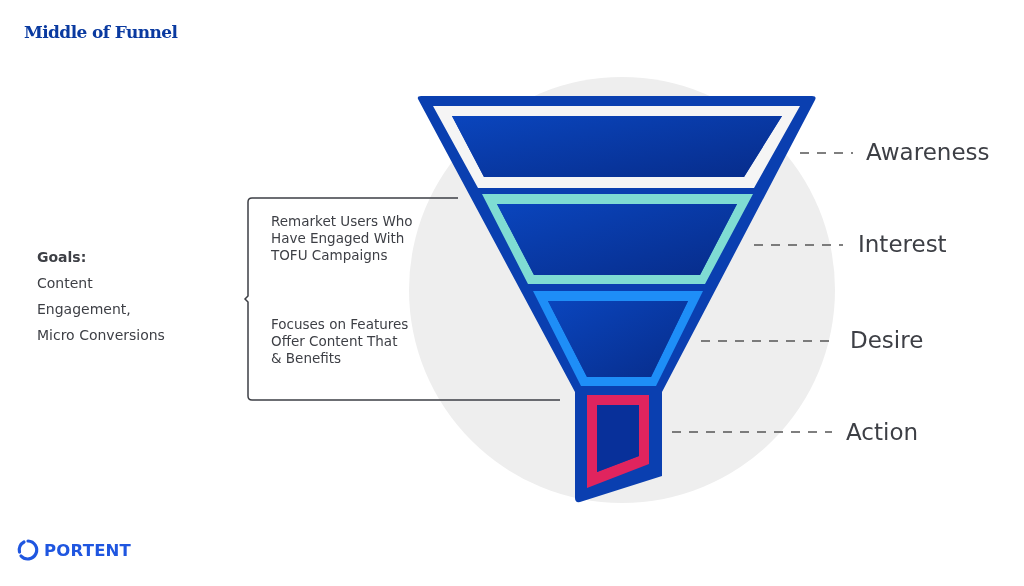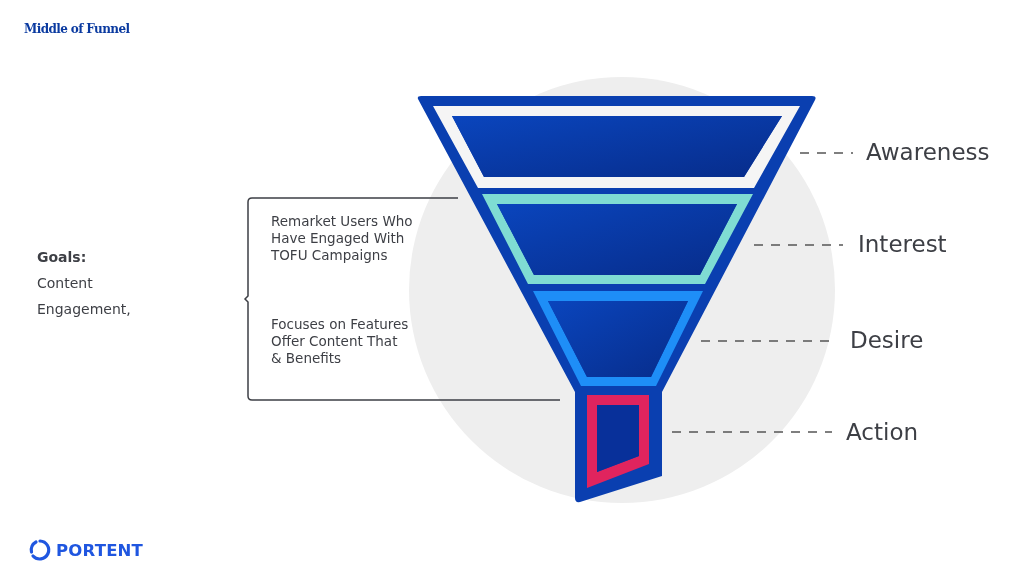--- a/index.html
+++ b/index.html
@@ -1,25 +1,25 @@
 <!DOCTYPE html>
 <html><head>
 <meta charset="utf-8">
 <style>
   html, body { margin: 0; padding: 0; }
   body { width: 1024px; height: 586px; background: #ffffff; position: relative; overflow: hidden; font-family: "DejaVu Sans", "Liberation Sans", sans-serif; }
-  .title { position: absolute; left: 24px; top: 22px; font-family: "DejaVu Serif", "Liberation Serif", serif; font-weight: bold; font-size: 12px; letter-spacing: -0.6px; color: #0a3aa0; }
+  .title { position: absolute; left: 24px; top: 22px; font-family: "DejaVu Serif", "Liberation Serif", serif; font-weight: bold; font-size: 17px; letter-spacing: -0.6px; color: #0a3aa0; }
   .goals { position: absolute; left: 37px; top: 244px; color: #3d3f45; font-size: 14px; line-height: 26px; }
   .goals .head { font-weight: bold; display: block; }
   .goals .line { display: block; }
   .tactics { position: absolute; left: 271px; color: #3d3f45; font-size: 13.5px; line-height: 17px; width: 160px; }
   .tactics.t1 { top: 213px; }
   .tactics.t2 { top: 316px; }
   .stage-label { position: absolute; color: #3d3f45; font-size: 23px; }
-  .logo { position: absolute; left: 28px; top: 538px; display: flex; align-items: center; gap: 4px; }
+  .logo { position: absolute; left: 16px; top: 538px; display: flex; align-items: center; gap: 4px; }
   .logo-text { color: #1f56e0; font-weight: bold; font-size: 16.5px; letter-spacing: 0.2px; }
   svg.main { position: absolute; left: 0; top: 0; }
 </style>
 </head>
 <body>
 
 <div class="title">Middle of Funnel</div>
 
 <svg class="main" width="1024" height="586" viewBox="0 0 1024 586">
   <defs>
@@ -53,20 +53,21 @@
     <line x1="754" y1="245" x2="843" y2="245"></line>
     <line x1="701" y1="341" x2="836" y2="341"></line>
     <line x1="672" y1="432" x2="832" y2="432"></line>
   </g>
 </svg>
 
 <div class="goals">
   <span class="head">Goals:</span>
   <span class="line">Content</span>
   <span class="line">Engagement,</span>
+  <span class="line">Micro Conversions</span>
 </div>
 
 <div class="tactics t1">
   <div>Remarket Users Who</div>
   <div>Have Engaged With</div>
   <div>TOFU Campaigns</div>
 </div>
 <div class="tactics t2">
   <div>Focuses on Features</div>
   <div>Offer Content That</div>

